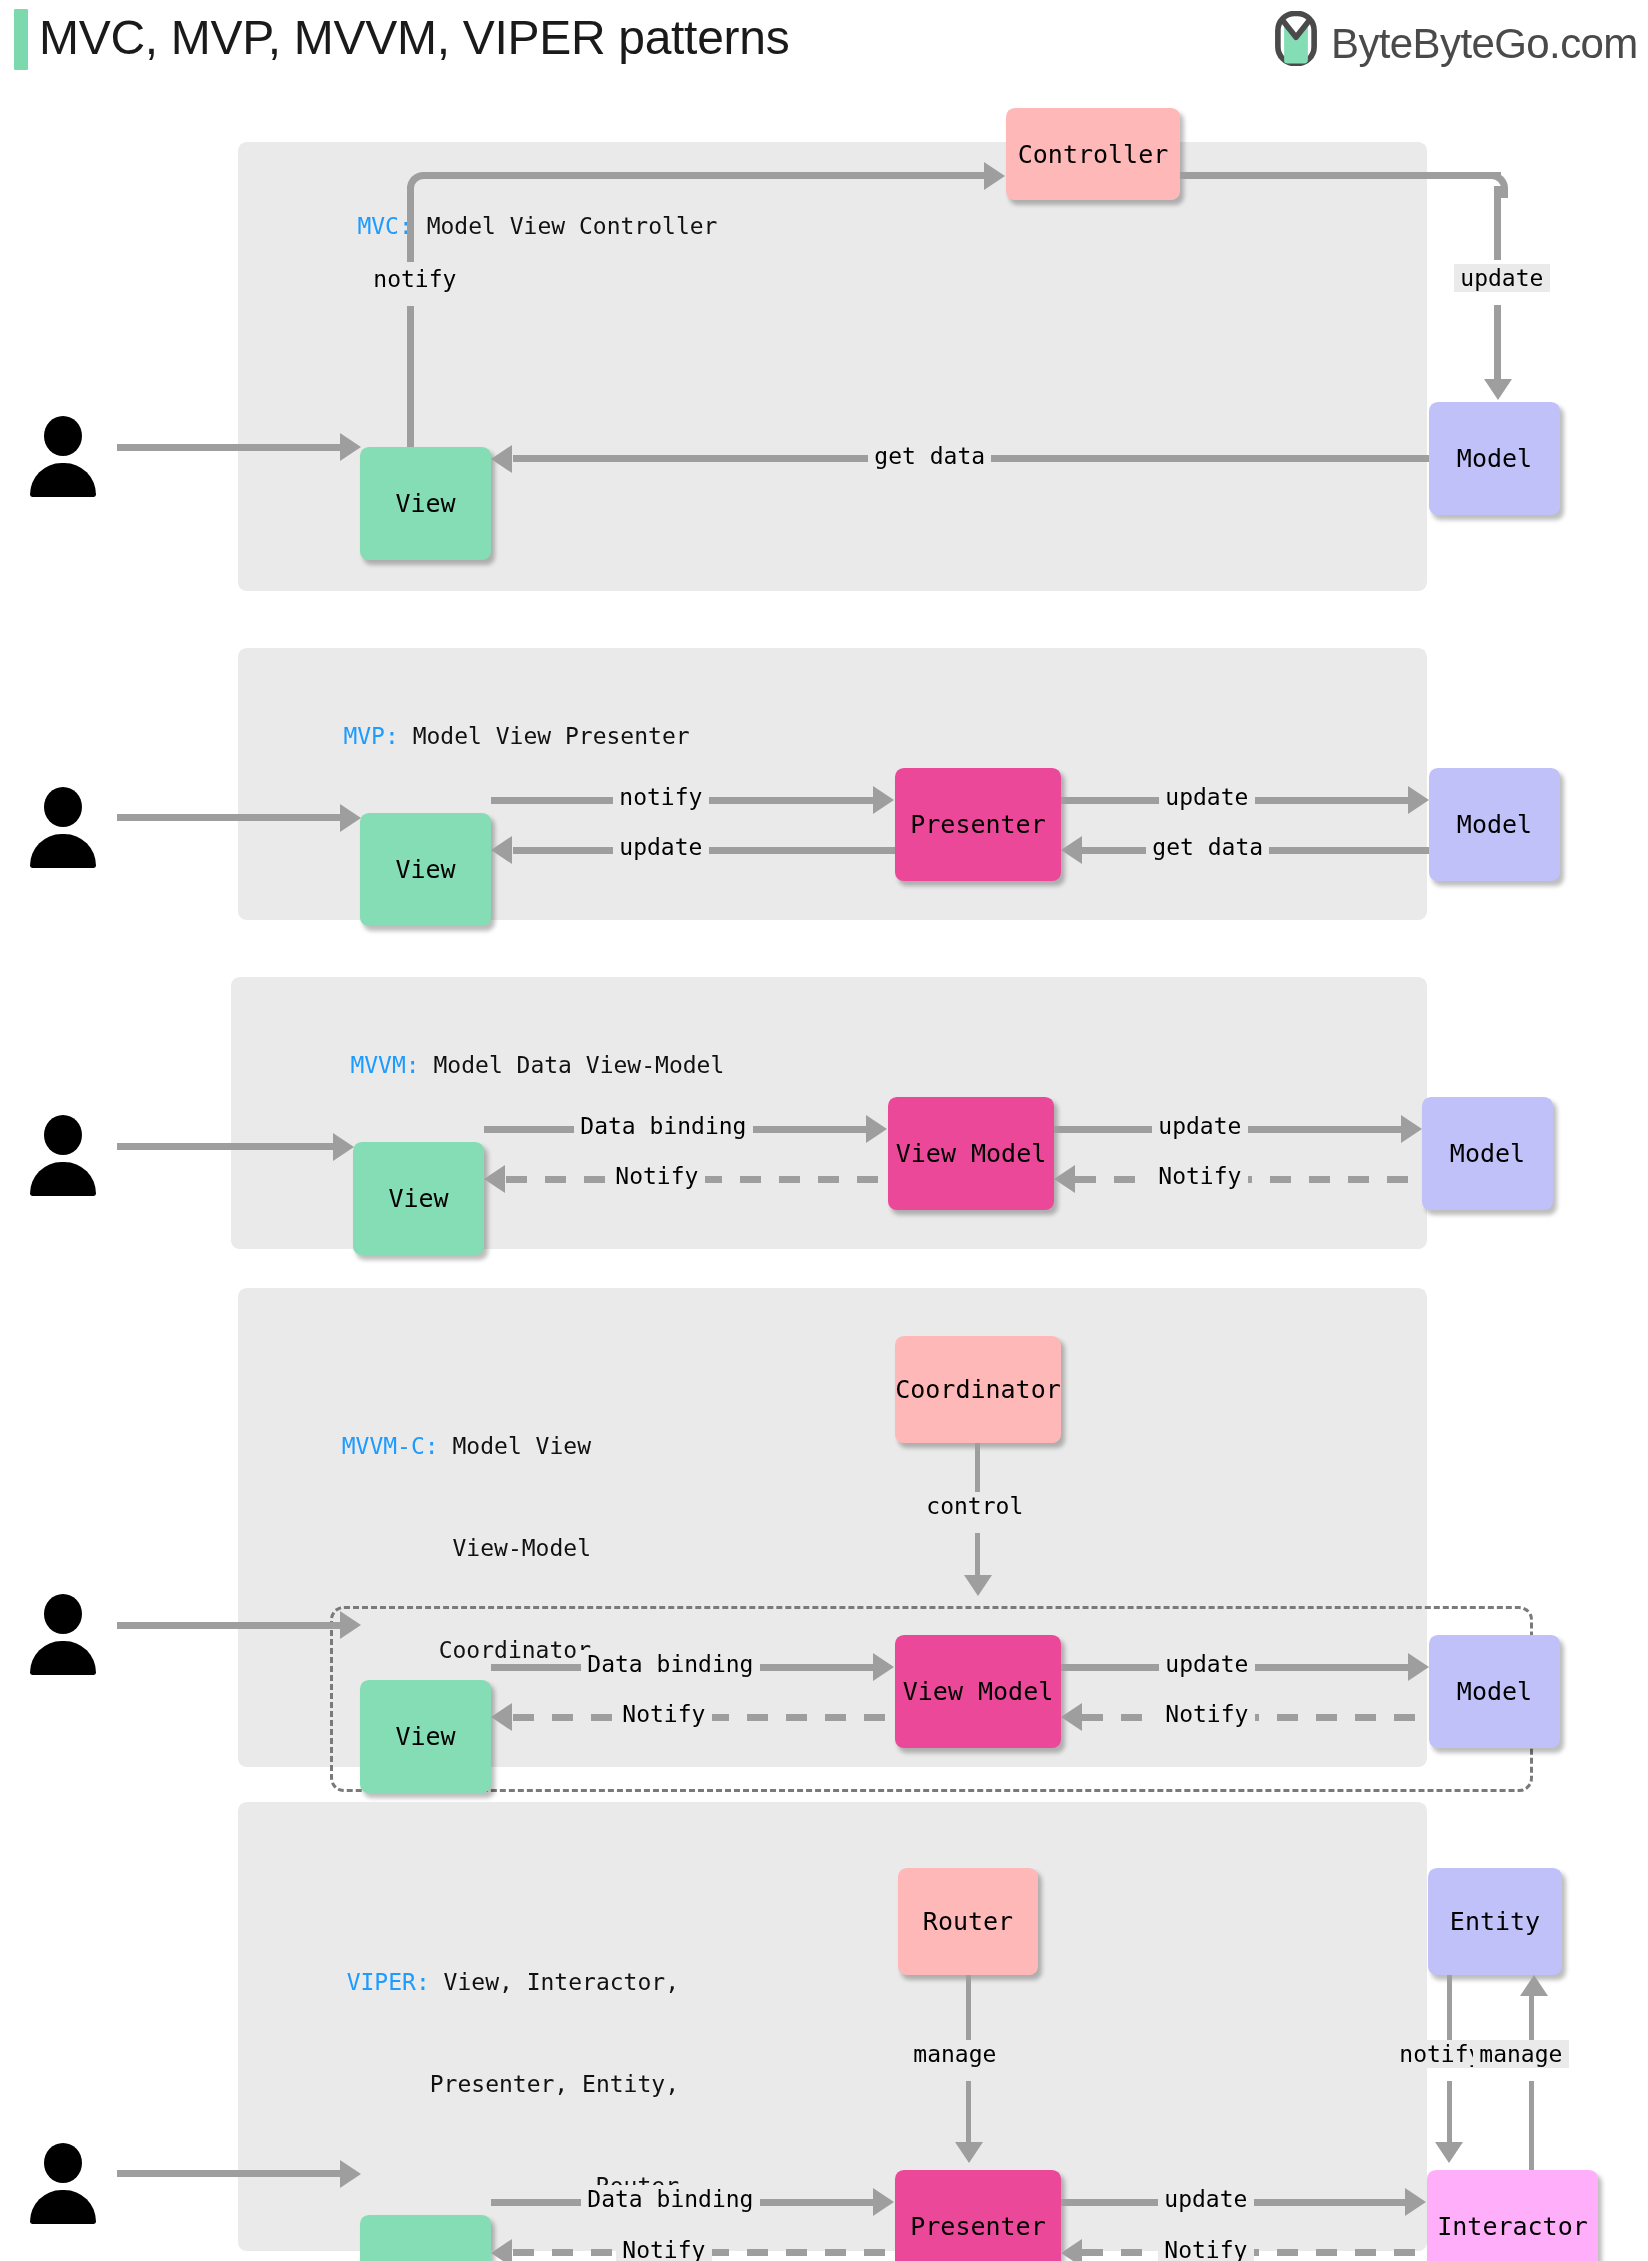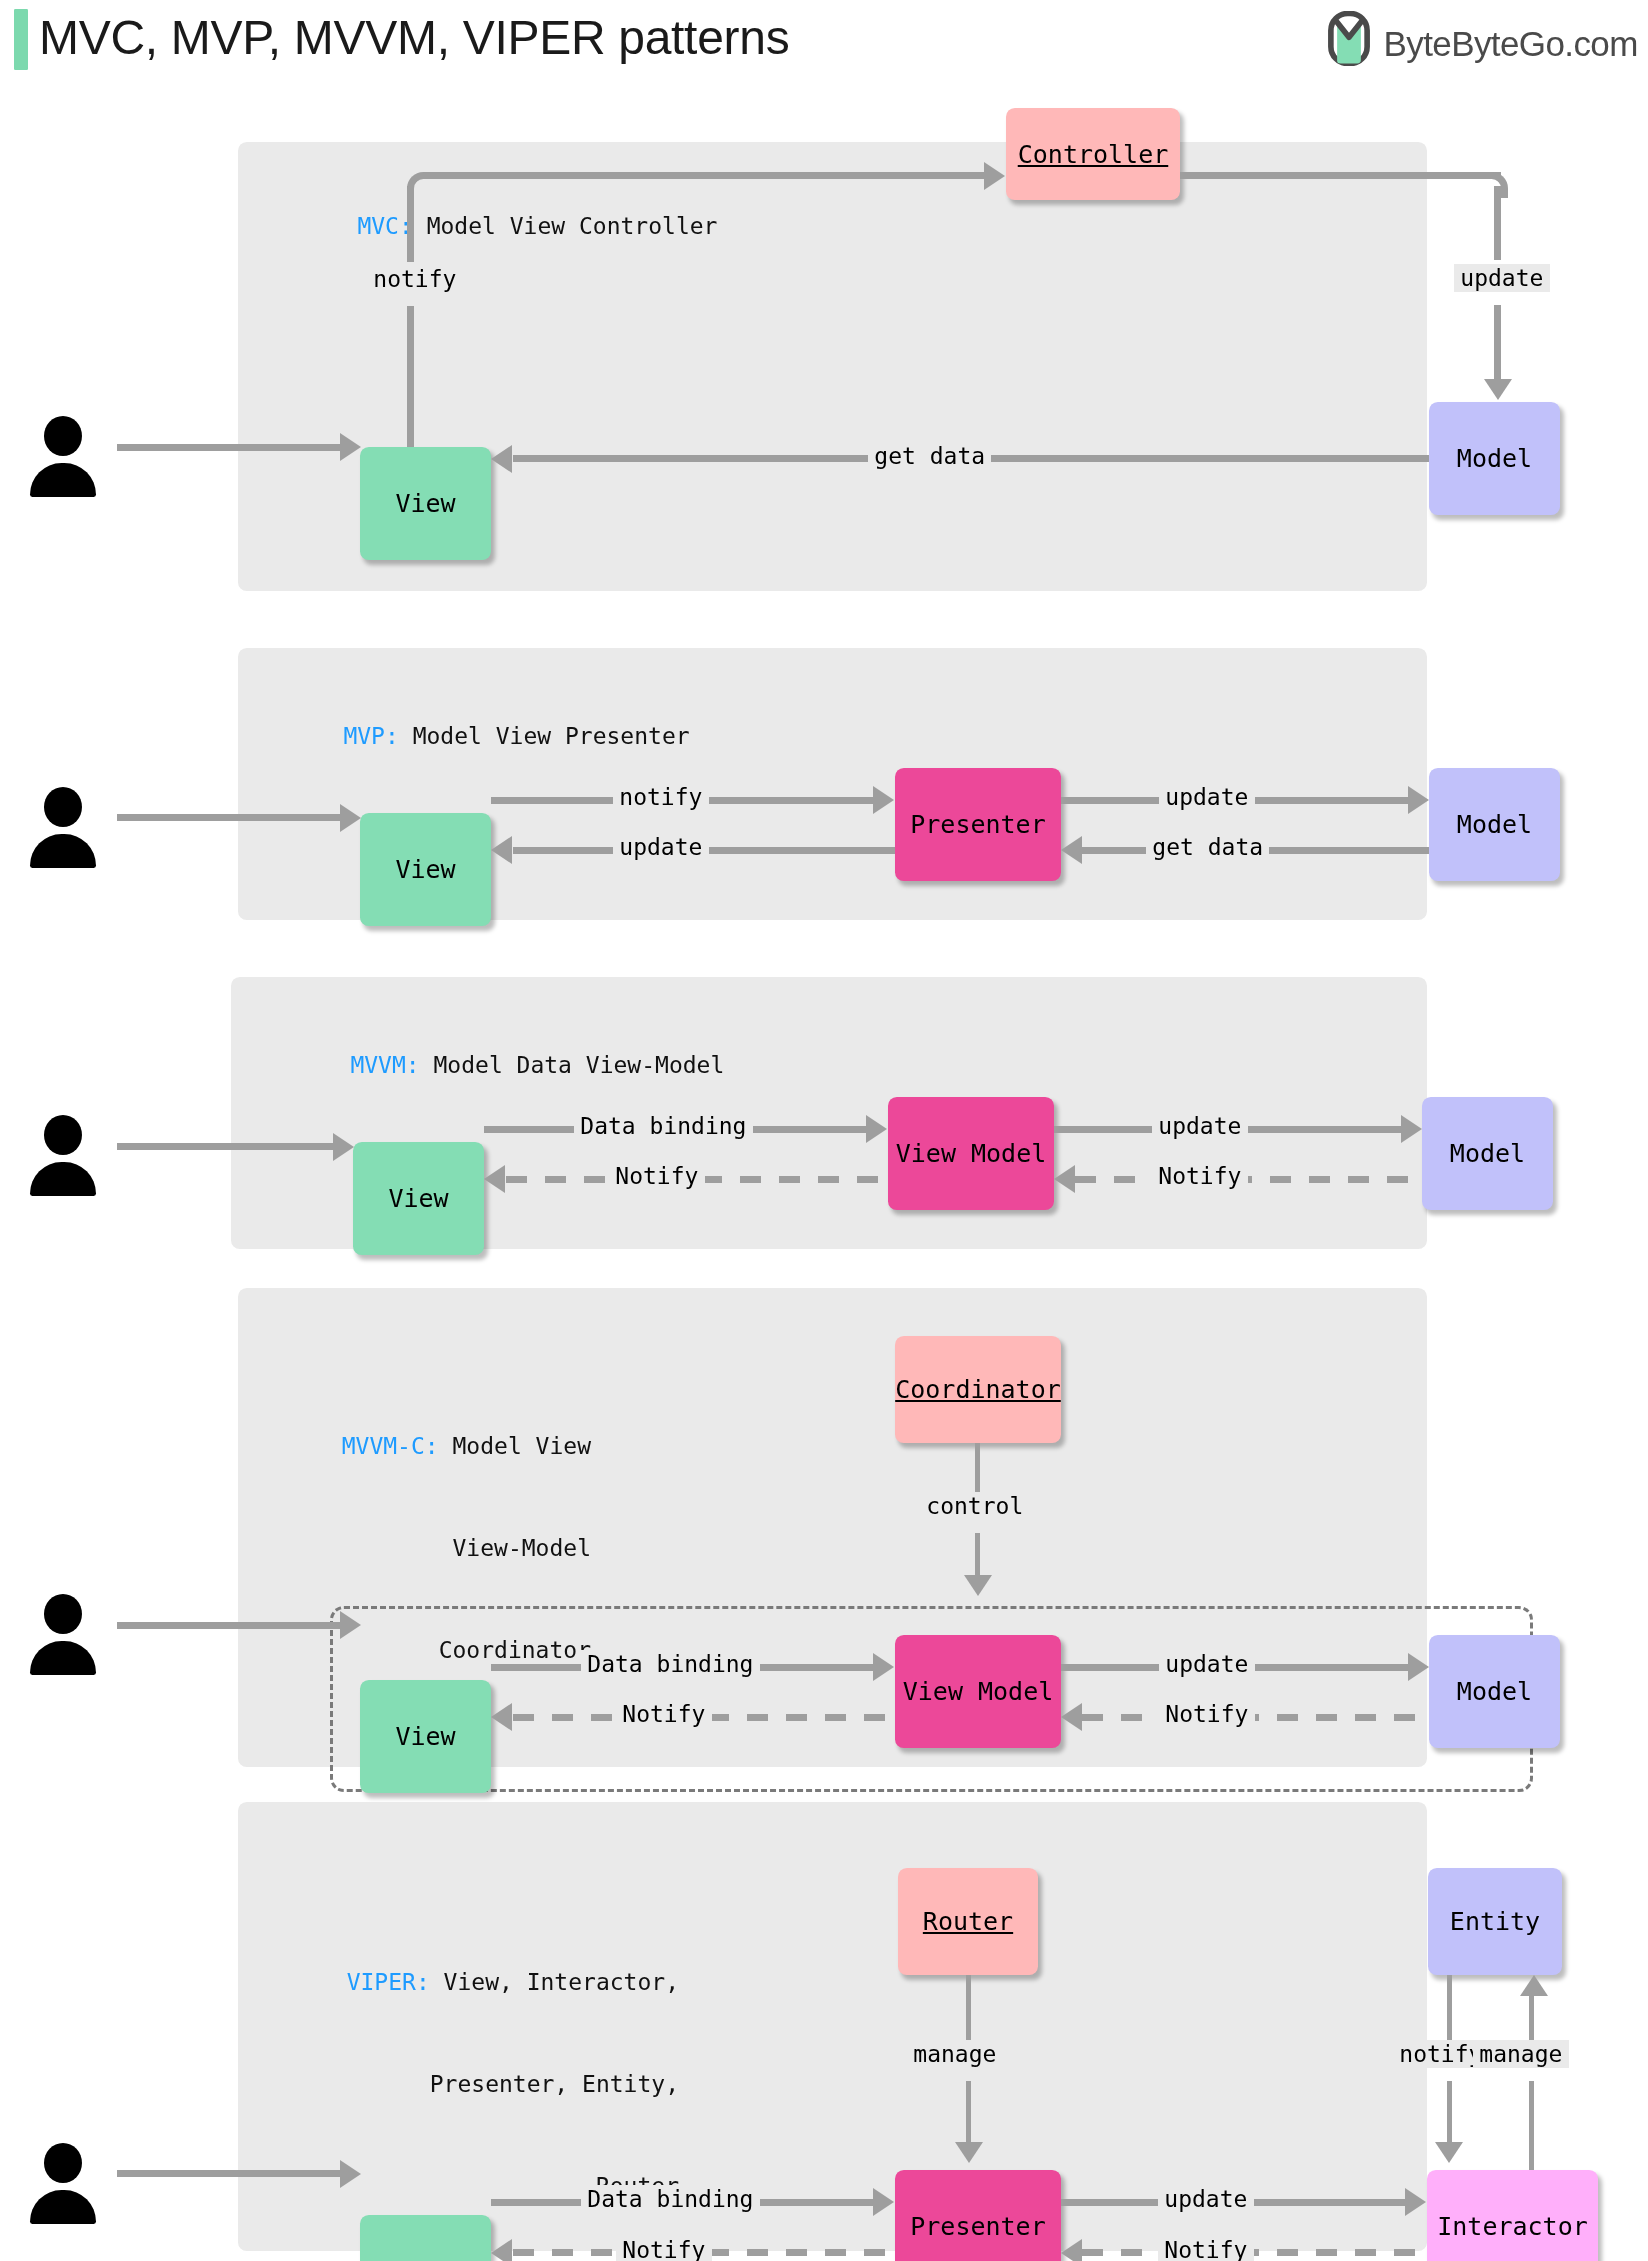--- a/index.html
+++ b/index.html
@@ -13,21 +13,21 @@
   #accent-bar{position:absolute;left:14px;top:8.8px;width:14px;height:61px;background:#7cd9ae;border-radius:1.3px;}
   #page-title{
     position:absolute;left:39px;top:6.3px;height:63px;line-height:63px;
     font-family:"Liberation Sans","DejaVu Sans",sans-serif;
     font-size:48px;color:#1a1a1a;white-space:nowrap;letter-spacing:-0.3px;
   }
   #brand{position:absolute;right:11.3px;top:7.6px;height:61px;display:flex;align-items:center;gap:12.6px;}
   #brand-mark{width:44px;height:55px;position:relative;}
   #brand-text{
     font-family:"Liberation Sans","DejaVu Sans",sans-serif;
-    font-size:35px;color:#4a4a4a;white-space:nowrap;letter-spacing:-0.6px;margin-top:12px;
+    font-size:42px;color:#4a4a4a;white-space:nowrap;letter-spacing:-0.6px;margin-top:12px;
   }
 
   
   .panel{
     position:absolute;background:#eaeaea;border-radius:8.8px;
   }
   .sec-title{
     position:absolute;white-space:pre;font-size:23px;line-height:34px;
     color:#111;font-family:"DejaVu Sans Mono","Liberation Mono",monospace;
   }
@@ -42,21 +42,21 @@
 
   
   .node{
     position:absolute;border-radius:8.8px;
     box-shadow:3.8px 4.4px 4.4px rgba(0,0,0,0.26);
     display:flex;align-items:center;justify-content:center;
     font-size:25px;color:#000;white-space:nowrap;
     font-family:"DejaVu Sans Mono","Liberation Mono",monospace;
   }
   .n-green{background:#84ddb4;margin-top:45px;}
-  .n-pink{background:#ffb8b8;text-decoration:underline;}
+  .n-pink{background:#ffb8b8;}
   .n-purple{background:#c1c1fa;}
   .n-yellow{background:#ec4899;}
   .n-magenta{background:#ffaffa;}
 
   
   .hline{position:absolute;height:7px;background:#9e9e9e;}
   .vline{position:absolute;width:7px;background:#9e9e9e;}
   .vline.slim{width:5px;}
   .hdash{position:absolute;height:7px;
     background:repeating-linear-gradient(to right,#9e9e9e 0 21.4px,transparent 21.4px 39px);}

